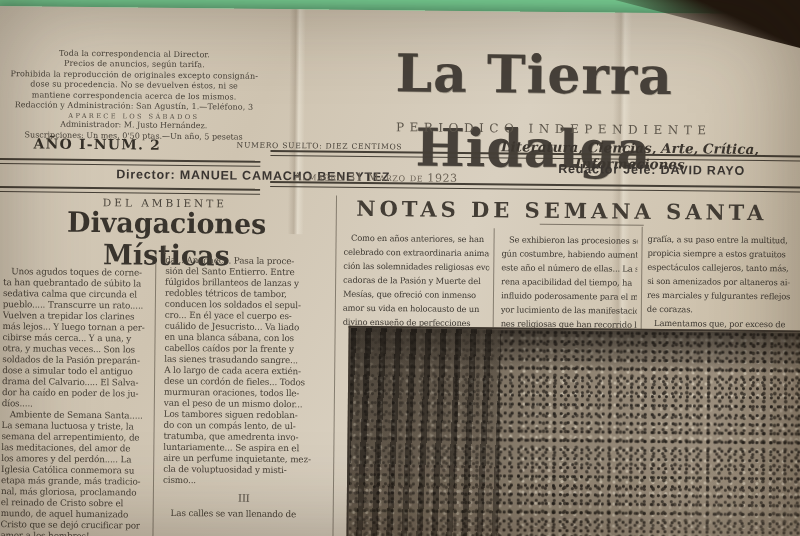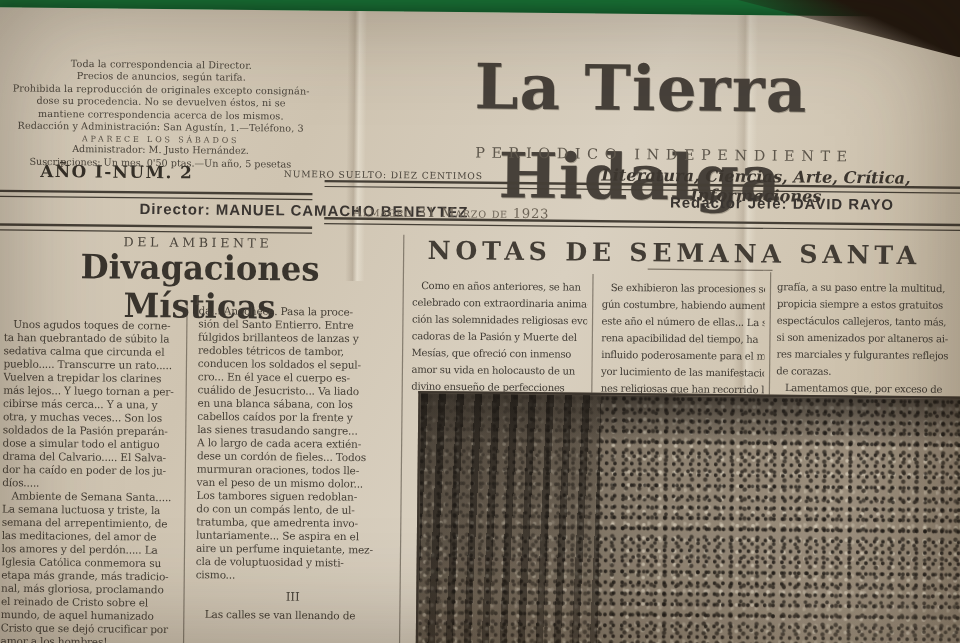--- a/index.html
+++ b/index.html
@@ -1,16 +1,16 @@
 <!DOCTYPE html>
 <html><head>
 <meta charset="utf-8">
 <style>
   html,body{margin:0;padding:0;background:#150e09;}
-  .stage{position:relative;width:800px;height:536px;overflow:hidden;background:#15803d;
+  .stage{position:relative;width:800px;height:536px;overflow:hidden;background:#86efac;
          font-family:"DejaVu Serif",serif;}
   .stage::after{content:"";position:absolute;inset:0;pointer-events:none;
          box-shadow:inset 0 0 95px rgba(42,28,16,.38);}
   .paper{position:absolute;left:-6px;top:6px;width:836px;height:600px;
          transform:rotate(0.6deg);transform-origin:0 0;
          background:linear-gradient(115deg,#d8cebc 0%,#cfc4b1 28%,#d9d0c0 52%,#cdc1ac 78%,#c6b9a3 100%);
          box-shadow:0 0 18px rgba(0,0,0,.55);}
   .crease{position:absolute;pointer-events:none;}
   .crease.v1{left:296px;top:0;width:16px;height:225px;
          background:linear-gradient(90deg,transparent,rgba(97,80,60,.20) 38%,rgba(255,252,240,.35) 62%,transparent);}

